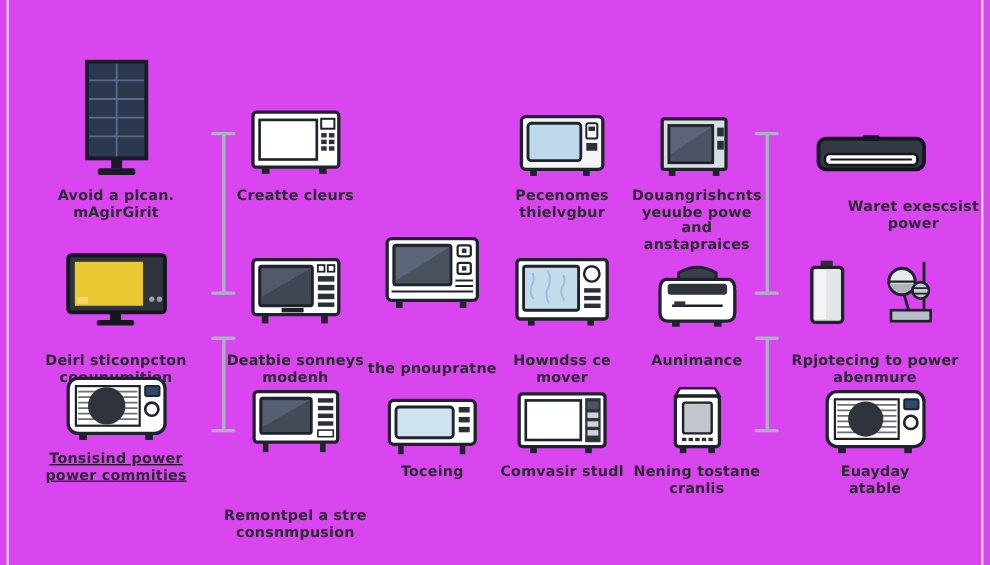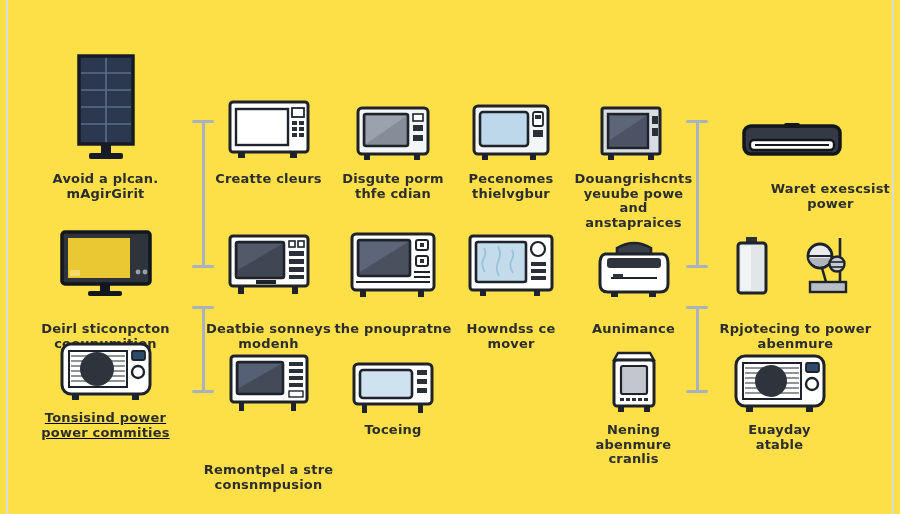--- a/index.html
+++ b/index.html
@@ -1,18 +1,18 @@
 <!DOCTYPE html>
 <html><head>
 <meta charset="utf-8">
 <style>
   html,body{margin:0;padding:0;background:#e9e9e9;}
   .canvas{
     position:relative;width:900px;height:514px;margin:0 auto;
-    background:#fde047;overflow:hidden;
+    background:#d946ef;overflow:hidden;
     font-family:"DejaVu Sans","Liberation Sans",sans-serif;
   }
   .edge{position:absolute;top:0;bottom:0;width:2px;background:#dcdcdc;}
   .edge.left{left:6px;} .edge.right{right:6px;}
 
   .divider-seg{position:absolute;width:3px;background:#a9b2bf;border-radius:2px;}
   .divider-cap{position:absolute;width:22px;height:3px;background:#a9b2bf;border-radius:2px;}
 
   .cell{position:absolute;display:flex;flex-direction:column;align-items:center;}
   .icon-zone{display:flex;align-items:flex-end;justify-content:center;width:100%;}
@@ -79,36 +79,20 @@
           <rect x="71" y="27" width="5" height="4" fill="#2a2f38"></rect>
         <rect x="64" y="33" width="5" height="4" fill="#2a2f38"></rect>
           <rect x="71" y="33" width="5" height="4" fill="#2a2f38"></rect>
         <rect x="10" y="52" width="7" height="6" fill="#1e232b"></rect>
           <rect x="62" y="52" width="7" height="6" fill="#1e232b"></rect>
       </svg>
     </div>
     <div class="label">Creatte cleurs</div>
   </div>
 
-  <div class="cell r1" style="left:334px;top:36px;width:118px;">
-    <div class="icon-zone">
-      <svg width="74" height="56" viewBox="0 0 74 56">
-        <rect x="2" y="2" width="70" height="46" rx="4" fill="#f4f5f6" stroke="#1e232b" stroke-width="3"></rect>
-        <rect x="8" y="8" width="44" height="32" rx="2" fill="#858d99" stroke="#1e232b" stroke-width="2.6"></rect>
-        <polygon points="10,10 50,10 10,38" fill="#9aa2ad"></polygon>
-        <rect x="57" y="8" width="10" height="7" fill="#fff" stroke="#1e232b" stroke-width="1.6"></rect>
-        <rect x="57" y="19" width="10" height="6" fill="#2a2f38"></rect>
-        <rect x="57" y="29" width="10" height="6" fill="#2a2f38"></rect>
-        <rect x="8" y="48" width="6" height="6" fill="#1e232b"></rect>
-          <rect x="58" y="48" width="6" height="6" fill="#1e232b"></rect>
-      </svg>
-    </div>
-    <div class="label">Disgute porm
-thfe cdian</div>
-  </div>
 
   <div class="cell r1" style="left:452px;top:36px;width:118px;">
     <div class="icon-zone">
       <svg width="78" height="58" viewBox="0 0 78 58">
         <rect x="2" y="2" width="74" height="48" rx="4" fill="#f4f5f6" stroke="#1e232b" stroke-width="3"></rect>
         <rect x="8" y="8" width="48" height="34" rx="3" fill="#bdd8ea" stroke="#1e232b" stroke-width="2.6"></rect>
         <rect x="61" y="8" width="10" height="14" rx="2" fill="#fff" stroke="#1e232b" stroke-width="1.8"></rect>
         <rect x="63" y="11" width="6" height="4" fill="#2a2f38"></rect>
         <rect x="61" y="26" width="10" height="7" fill="#2a2f38"></rect>
         <rect x="10" y="50" width="6" height="6" fill="#1e232b"></rect>
@@ -179,21 +163,21 @@
         <rect x="61" y="41" width="15" height="4" fill="#2a2f38"></rect>
         <rect x="28" y="46" width="20" height="4" fill="#1e232b"></rect>
         <rect x="10" y="52" width="6" height="8" fill="#1e232b"></rect>
           <rect x="64" y="52" width="6" height="8" fill="#1e232b"></rect>
       </svg>
     </div>
     <div class="label">Deatbie sonneys
 modenh</div>
   </div>
 
-  <div class="cell r2" style="left:334px;top:228px;width:118px;">
+  <div class="cell r2" style="left:334px;top:211px;width:118px;gap:24px;">
     <div class="icon-zone">
       <svg width="86" height="66" viewBox="0 0 86 66">
         <rect x="2" y="2" width="82" height="56" rx="4" fill="#ffffff" stroke="#1e232b" stroke-width="3"></rect>
         <rect x="8" y="8" width="52" height="36" rx="2" fill="#49515f" stroke="#1e232b" stroke-width="2.6"></rect>
         <polygon points="10,10 58,10 10,40" fill="#5d6678"></polygon>
         <rect x="66" y="8" width="12" height="10" rx="2" fill="#fff" stroke="#1e232b" stroke-width="2"></rect>
           <rect x="70" y="11" width="4" height="4" fill="#2a2f38"></rect>
         <rect x="66" y="24" width="12" height="10" rx="2" fill="#fff" stroke="#1e232b" stroke-width="2"></rect>
           <rect x="70" y="27" width="4" height="4" fill="#2a2f38"></rect>
         <line x1="64" y1="40" x2="80" y2="40" stroke="#1e232b" stroke-width="2"></line>
@@ -312,43 +296,59 @@
         <rect x="65" y="8" width="10" height="5" fill="#2a2f38"></rect>
         <rect x="65" y="17" width="10" height="5" fill="#2a2f38"></rect>
         <rect x="65" y="26" width="10" height="5" fill="#2a2f38"></rect>
         <rect x="10" y="42" width="5" height="9" fill="#1e232b"></rect>
           <rect x="66" y="42" width="5" height="9" fill="#1e232b"></rect>
       </svg>
     </div>
     <div class="label">Toceing</div>
   </div>
 
+  <div class="cell r3" style="left:452px;top:352px;width:118px;">
+    <div class="icon-zone">
+      <svg width="82" height="58" viewBox="0 0 82 58">
+        <rect x="2" y="2" width="78" height="48" rx="3" fill="#ffffff" stroke="#1e232b" stroke-width="3"></rect>
+        <rect x="8" y="8" width="50" height="36" fill="#ffffff" stroke="#1e232b" stroke-width="2.4"></rect>
+        <rect x="62" y="6" width="14" height="40" fill="#2e333c"></rect>
+        <rect x="64" y="9" width="10" height="7" fill="#4b5364"></rect>
+        <rect x="64" y="19" width="10" height="5" fill="#cfd3d8"></rect>
+        <rect x="64" y="27" width="10" height="5" fill="#cfd3d8"></rect>
+        <rect x="64" y="35" width="10" height="5" fill="#cfd3d8"></rect>
+        <rect x="12" y="50" width="6" height="6" fill="#1e232b"></rect>
+          <rect x="62" y="50" width="6" height="6" fill="#1e232b"></rect>
+      </svg>
+    </div>
+    <div class="label">Comvasir studl</div>
+  </div>
 
   <div class="cell r3" style="left:570px;top:352px;width:127px;">
     <div class="icon-zone">
       <svg width="56" height="64" viewBox="0 0 56 64">
         <polygon points="8,10 48,10 44,3 12,3" fill="#ffffff" stroke="#1e232b" stroke-width="2.4"></polygon>
         <rect x="8" y="10" width="40" height="46" rx="3" fill="#ffffff" stroke="#1e232b" stroke-width="3"></rect>
         <rect x="15" y="16" width="26" height="28" rx="2" fill="#c3c7cd" stroke="#1e232b" stroke-width="2.2"></rect>
         <g fill="#2a2f38">
           <rect x="14" y="48" width="4" height="3"></rect>
             <rect x="20" y="48" width="4" height="3"></rect>
           <rect x="26" y="48" width="4" height="3"></rect>
             <rect x="32" y="48" width="4" height="3"></rect>
           <rect x="38" y="48" width="4" height="3"></rect>
         </g>
         <rect x="12" y="56" width="6" height="6" fill="#1e232b"></rect>
           <rect x="38" y="56" width="6" height="6" fill="#1e232b"></rect>
       </svg>
     </div>
-    <div class="label">Nening abenmure
+    <div class="label">Nening tostane
 cranlis</div>
   </div>
 
-  <div class="cell r3" style="left:681px;top:352px;width:197px;">
+  <div class="cell r3" style="left:697px;top:352px;width:197px;">
     <div class="icon-zone">
       <svg width="92" height="60" viewBox="0 0 92 60">
         <rect x="2" y="2" width="88" height="50" rx="9" fill="#ffffff" stroke="#1e232b" stroke-width="3"></rect>
         <rect x="9" y="9" width="58" height="36" fill="#fff" stroke="#1e232b" stroke-width="2"></rect>
         <g stroke="#6b7077" stroke-width="1.6">
           <line x1="11" y1="14" x2="65" y2="14"></line>
             <line x1="11" y1="19" x2="65" y2="19"></line>
           <line x1="11" y1="24" x2="65" y2="24"></line>
             <line x1="11" y1="29" x2="65" y2="29"></line>
           <line x1="11" y1="34" x2="65" y2="34"></line>

